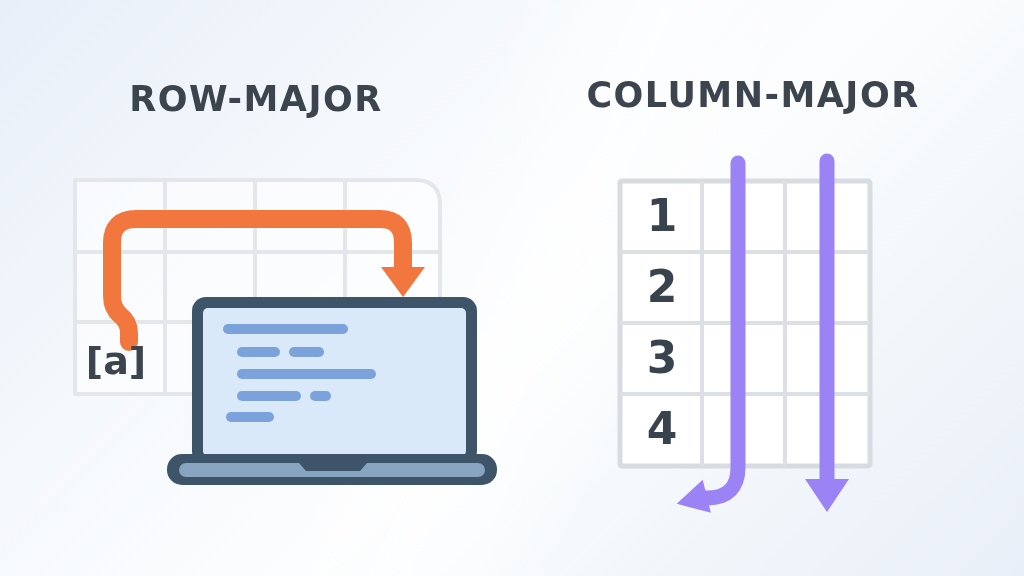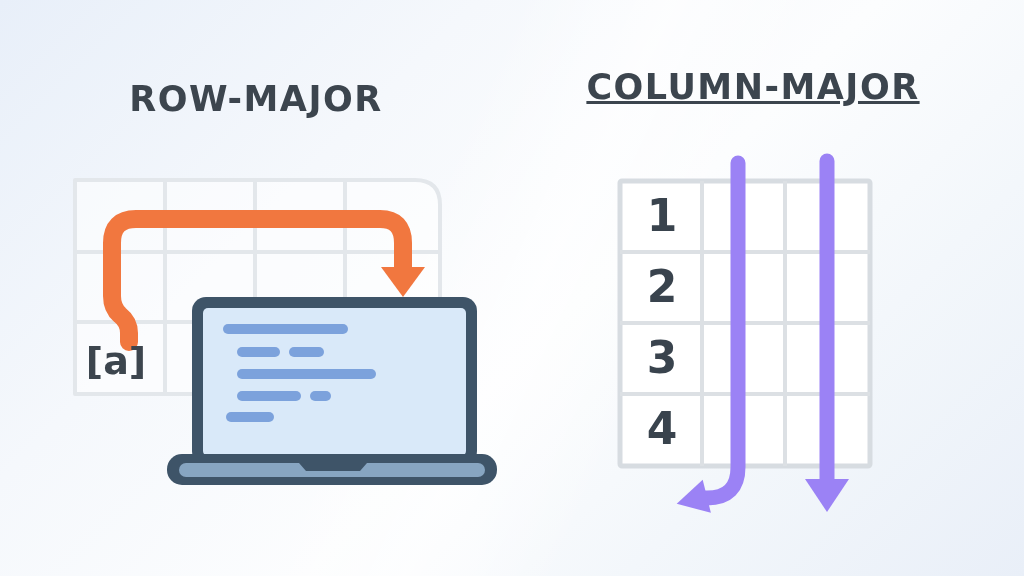--- a/index.html
+++ b/index.html
@@ -82,21 +82,21 @@
       <polygon points="707,481 707,515 676,498" fill="#9B82F5" transform="rotate(-14 700 498)"></polygon>
     </g>
     <g>
       <path d="M827 161 V481" fill="none" stroke="#9B82F5" stroke-width="15" stroke-linecap="round"></path>
       <polygon points="805,479 849,479 827,512" fill="#9B82F5"></polygon>
     </g>
   </svg>
 
   <span class="label title" style="left:76px;top:80px;width:360px;">ROW-MAJOR</span>
 
-  <span class="label title" style="left:533px;top:68px;width:440px;text-decoration:underline;">COLUMN-MAJOR</span>
+  <span class="label title" style="left:533px;top:76px;width:440px;">COLUMN-MAJOR</span>
 
   <span class="label cell-label" style="left:67px;top:339px;width:98px;">[a]</span>
 
   <span class="label row-num" style="left:620px;top:191px;width:84px;">1</span>
   <span class="label row-num" style="left:620px;top:262px;width:84px;">2</span>
   <span class="label row-num" style="left:620px;top:333px;width:84px;">3</span>
   <span class="label row-num" style="left:620px;top:404px;width:84px;">4</span>
 
 </div>
 

